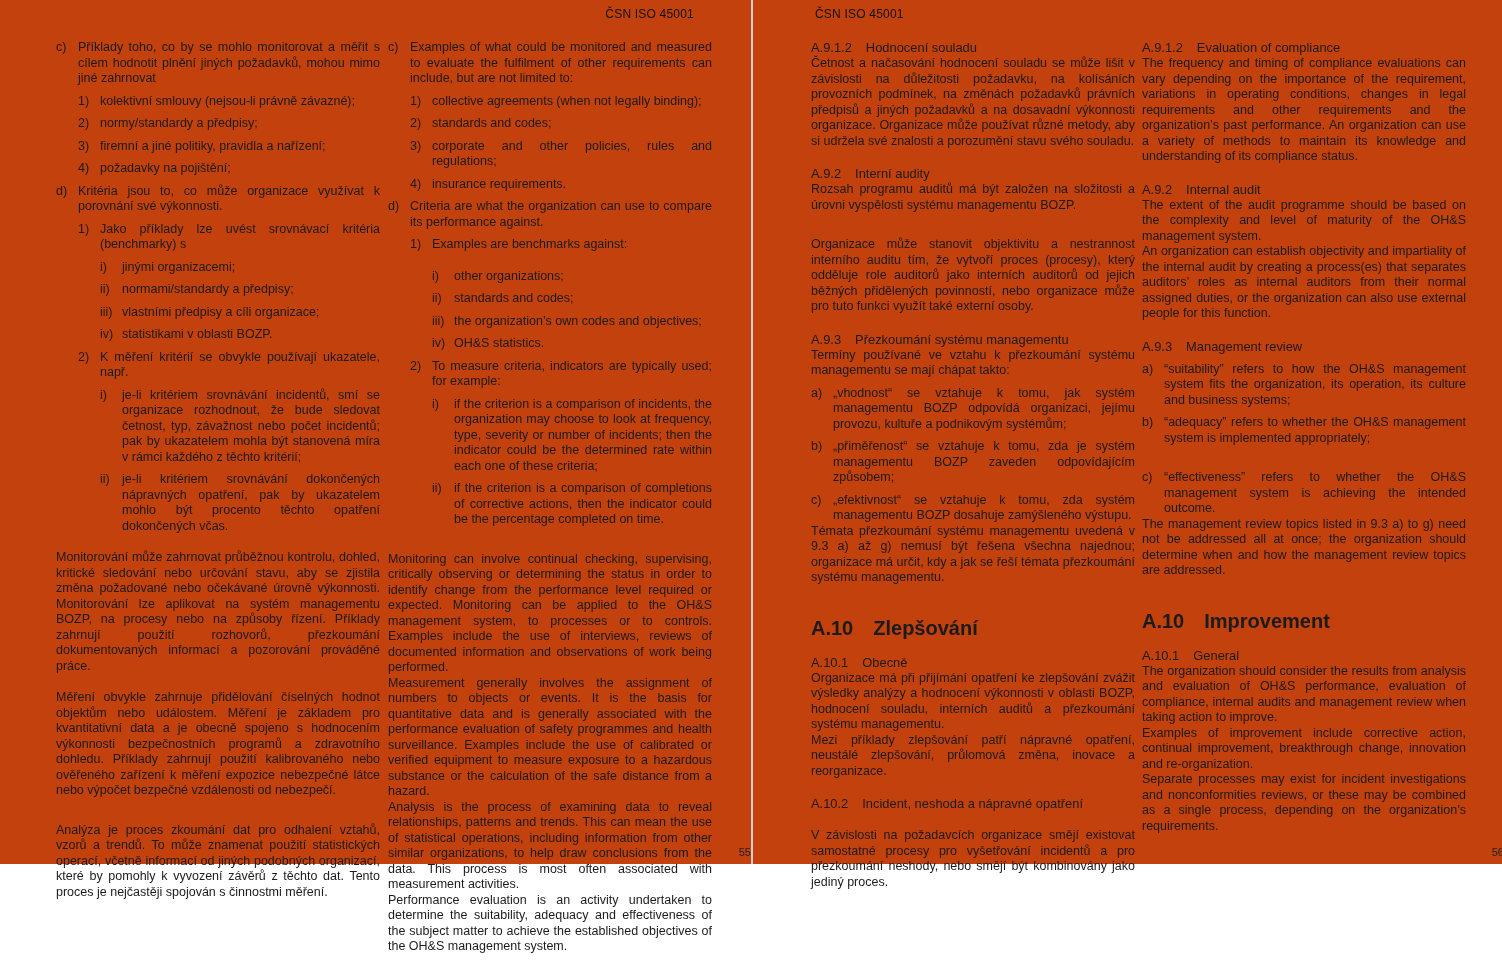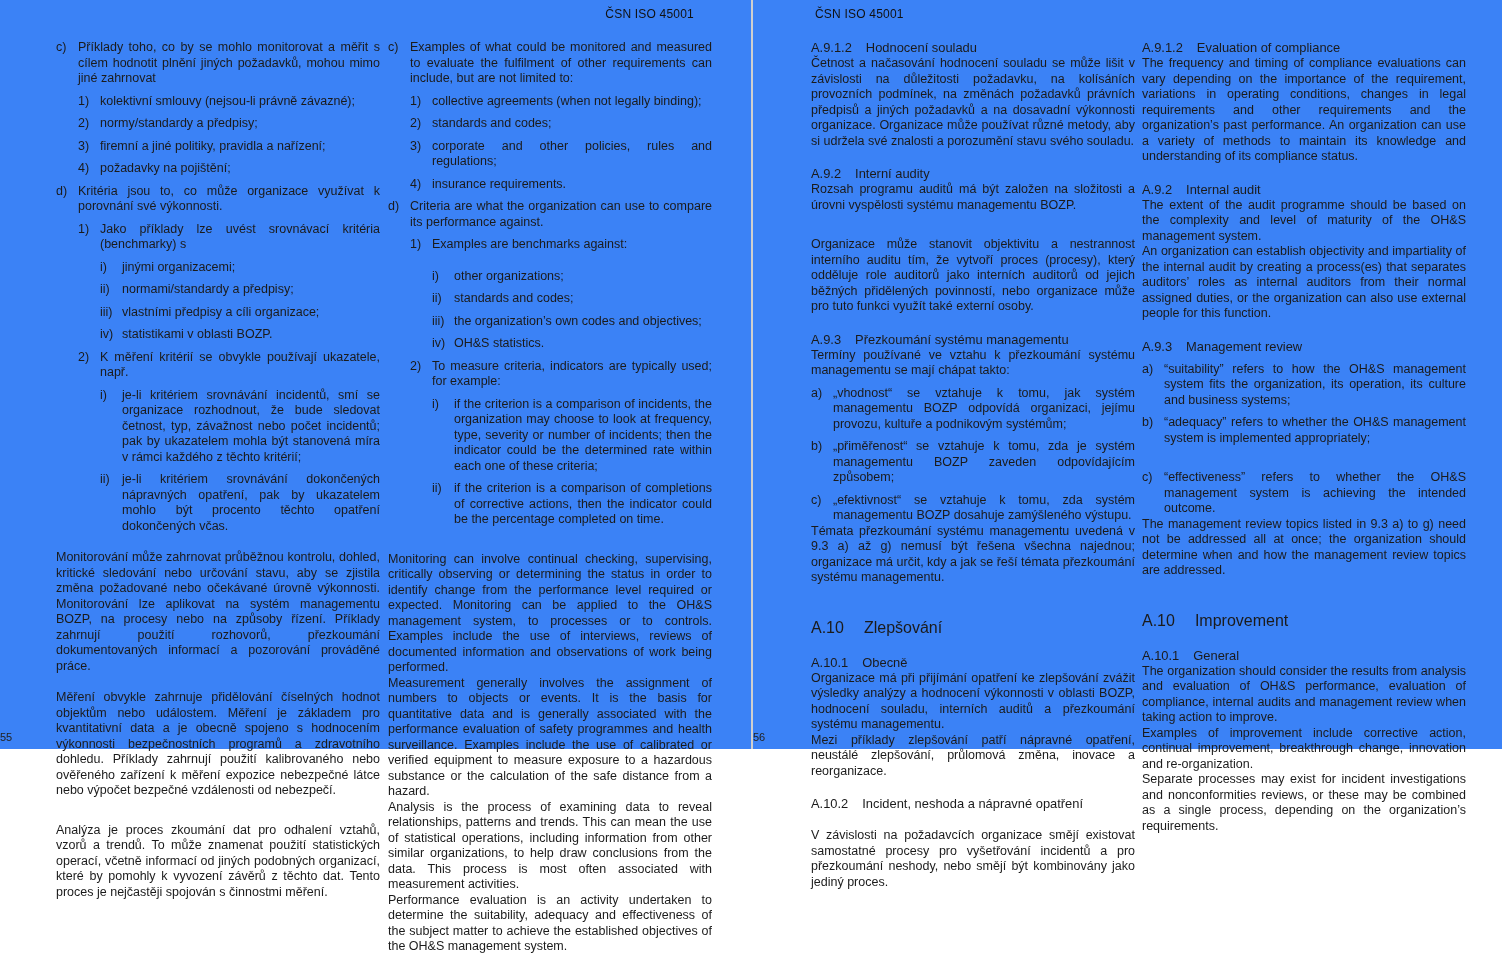--- a/index.html
+++ b/index.html
@@ -2,41 +2,41 @@
 <html><head>
 <meta charset="utf-8">
 <style>
   html,body{margin:0;padding:0}
   body{
     width:1502px;height:980px;background:#ffffff;
     font-family:"Liberation Sans","DejaVu Sans",sans-serif;
     color:#1b1b1b;
   }
   .spread{position:relative;width:1502px;height:980px;background:#ffffff;overflow:hidden}
-  .page{position:absolute;top:0;width:751px;height:749px;background:#3b82f6}
+  .page{position:absolute;top:0;width:751px;height:864px;background:#c2410c}
   #page-0{left:0}
   #page-1{left:751px;border-left:2px solid #cfcfcf}
   .pg-header{position:absolute;top:7px;font-size:12px;line-height:14px;color:#111;letter-spacing:.2px}
   #page-0 .pg-header{right:57px}
   #page-1 .pg-header{left:62px}
-  .pg-footer{position:absolute;bottom:6px;left:0;width:100%;text-align:left;font-size:11px;color:#222}
+  .pg-footer{position:absolute;bottom:6px;left:0;width:100%;text-align:right;font-size:11px;color:#222}
   .col{position:absolute;top:40px;width:324px;font-size:12.5px;line-height:15.5px}
   #page-0 .col[data-col="0"]{left:56px}
   #page-0 .col[data-col="1"]{left:388px}
   #page-1 .col[data-col="0"]{left:58px}
   #page-1 .col[data-col="1"]{left:389px}
   .para{text-align:justify;}
   .li{display:flex;margin-top:7px}
   .li .marker{flex:0 0 22px}
   .li .txt{flex:1;text-align:justify}
   .li.ind2{margin-left:22px}
   .li.ind3{margin-left:44px}
   .h3{font-weight:normal;font-size:12.9px;margin-top:17px;line-height:16px}
   .h3 .num{margin-right:14px}
-  .h2{font-weight:normal;font-size:16px;margin-top:26px;line-height:20px}
+  .h2{font-weight:bold;font-size:20px;margin-top:26px;line-height:20px}
   .h2 .num{margin-right:20px}
   .col > :first-child{margin-top:0 !important}
   .gap-md{margin-top:16px !important}
   .gap-lg{margin-top:24px !important}
   .gap-xl{margin-top:32px !important}
 </style>
 </head>
 <body>
 
 <div class="spread">

